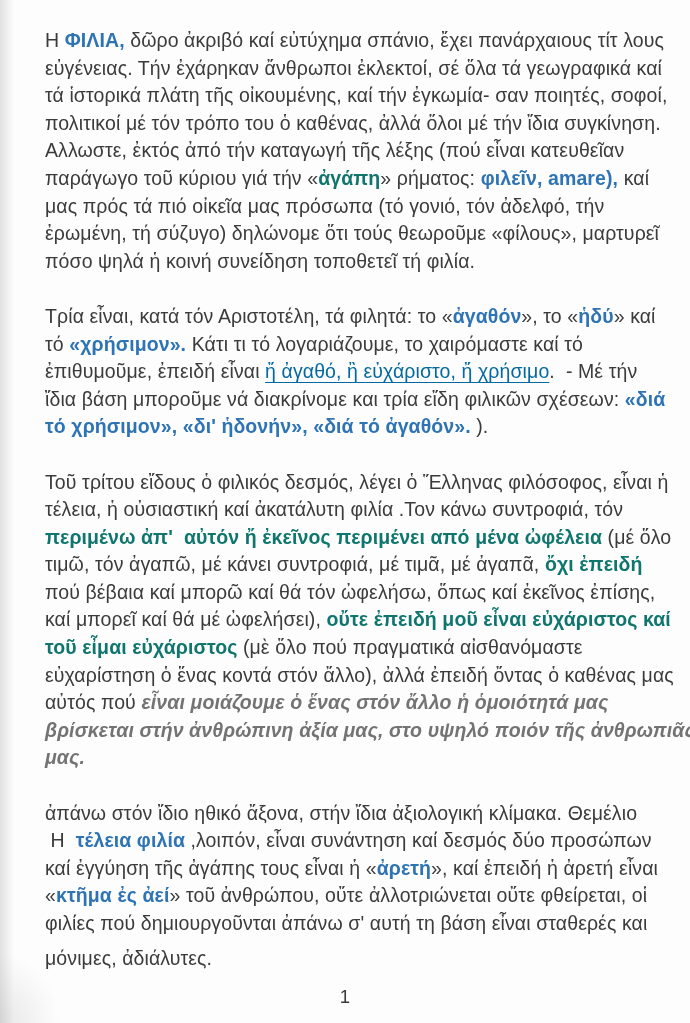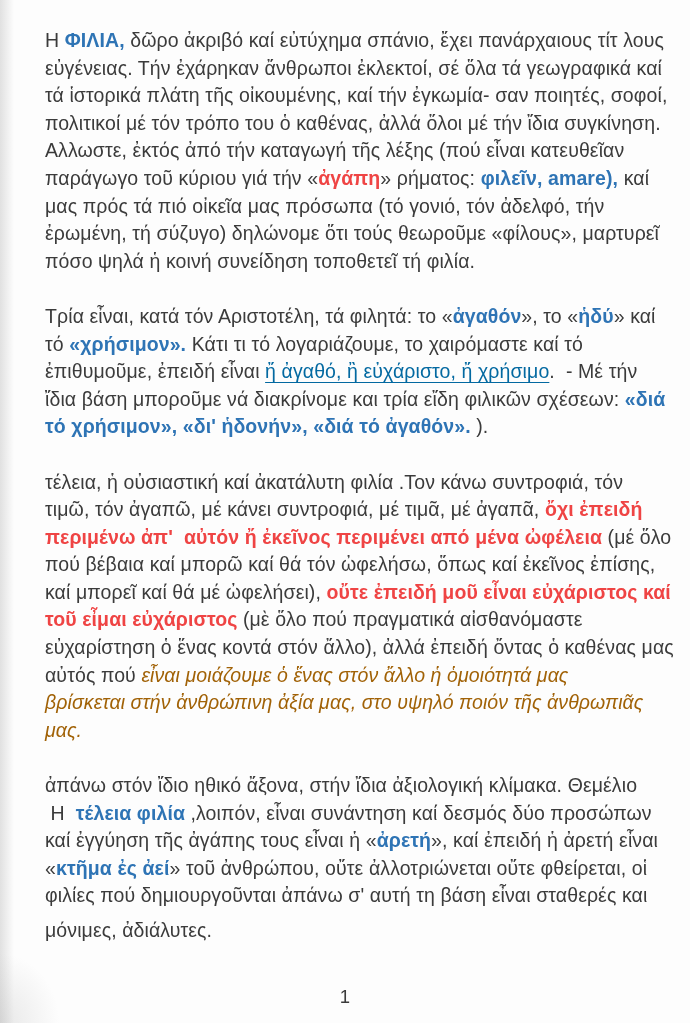--- a/index.html
+++ b/index.html
@@ -28,24 +28,24 @@
     color:#3b3b3b;
     letter-spacing:0.1px;
   }
   .para{ margin:0 0 27.6px 0; }
   .para:last-child{ margin-bottom:0; }
   .line{ white-space:pre; }
   
   .para:last-child .line:last-child{ margin-top:7px; }
 
   .r-n  { color:#3b3b3b; }
-  .r-b  { color:#ef4444; font-weight:bold; }
+  .r-b  { color:#0f766e; font-weight:bold; }
   .r-bb { color:#2e74b5; font-weight:bold; }
   .r-u  { color:#0369a1; text-decoration:underline; text-underline-offset:4px; }
-  .r-bbi{ color:#a16207; font-weight:normal; font-style:italic; }
+  .r-bbi{ color:#737373; font-weight:bold; font-style:italic; }
 
   .page-number{
     position:absolute; left:0; top:986px; width:690px;
     text-align:center; font-size:18.5px; color:#3b3b3b;
   }
 </style>
 </head>
 <body>
 
 <div class="page">
@@ -62,23 +62,24 @@
         <div class="line"><span class="r-n">πόσο ψηλά ἡ κοινή συνείδηση τοποθετεῖ τή φιλία.</span></div>
       </div>
       <div class="para">
         <div class="line"><span class="r-n">Τρία εἶναι, κατά τόν Αριστοτέλη, τά φιλητά: το «</span><span class="r-bb">ἀγαθόν</span><span class="r-n">», το «</span><span class="r-bb">ἡδύ</span><span class="r-n">» καί</span></div>
         <div class="line"><span class="r-n">τό </span><span class="r-bb">«χρήσιμον».</span><span class="r-n"> Κάτι τι τό λογαριάζουμε, το χαιρόμαστε καί τό</span></div>
         <div class="line"><span class="r-n">ἐπιθυμοῦμε, ἐπειδή εἶναι </span><span class="r-u">ἤ ἀγαθό, ἢ εὐχάριστο, ἤ χρήσιμο</span><span class="r-n">.  - Μέ τήν</span></div>
         <div class="line"><span class="r-n">ἴδια βάση μποροῦμε νά διακρίνομε και τρία εἴδη φιλικῶν σχέσεων: </span><span class="r-bb">«διά</span></div>
         <div class="line"><span class="r-bb">τό χρήσιμον», «δι' ἡδονήν», «διά τό ἀγαθόν».</span><span class="r-n"> ).</span></div>
       </div>
       <div class="para">
+        <div class="line"><span class="r-n">Τοῦ τρίτου εἴδους ὁ φιλικός δεσμός, λέγει ὁ Ἕλληνας φιλόσοφος, εἶναι ἡ</span></div>
         <div class="line"><span class="r-n">τέλεια, ἡ οὐσιαστική καί ἀκατάλυτη φιλία .Τον κάνω συντροφιά, τόν</span></div>
+        <div class="line"><span class="r-b">περιμένω ἀπ'  αὐτόν ἤ ἐκεῖνος περιμένει από μένα ὠφέλεια </span><span class="r-n">(μέ ὅλο</span></div>
         <div class="line"><span class="r-n">τιμῶ, τόν ἀγαπῶ, μέ κάνει συντροφιά, μέ τιμᾶ, μέ ἀγαπᾶ, </span><span class="r-b">ὄχι ἐπειδή</span></div>
-        <div class="line"><span class="r-b">περιμένω ἀπ'  αὐτόν ἤ ἐκεῖνος περιμένει από μένα ὠφέλεια </span><span class="r-n">(μέ ὅλο</span></div>
         <div class="line"><span class="r-n">πού βέβαια καί μπορῶ καί θά τόν ὠφελήσω, ὅπως καί ἐκεῖνος ἐπίσης,</span></div>
         <div class="line"><span class="r-n">καί μπορεῖ καί θά μέ ὠφελήσει), </span><span class="r-b">οὔτε ἐπειδή μοῦ εἶναι εὐχάριστος καί</span></div>
         <div class="line"><span class="r-b">τοῦ εἶμαι εὐχάριστος </span><span class="r-n">(μὲ ὅλο πού πραγματικά αἰσθανόμαστε</span></div>
         <div class="line"><span class="r-n">εὐχαρίστηση ὁ ἕνας κοντά στόν ἄλλο), ἀλλά ἐπειδή ὄντας ὁ καθένας μας</span></div>
         <div class="line"><span class="r-n">αὐτός πού </span><span class="r-bbi">εἶναι μοιάζουμε ὁ ἕνας στόν ἄλλο ἡ ὁμοιότητά μας</span></div>
         <div class="line"><span class="r-bbi">βρίσκεται στήν ἀνθρώπινη ἀξία μας, στο υψηλό ποιόν τῆς ἀνθρωπιᾶς</span></div>
         <div class="line"><span class="r-bbi">μας.</span></div>
       </div>
       <div class="para">
         <div class="line"><span class="r-n">ἀπάνω στόν ἴδιο ηθικό ἄξονα, στήν ἴδια ἀξιολογική κλίμακα. Θεμέλιο</span></div>

